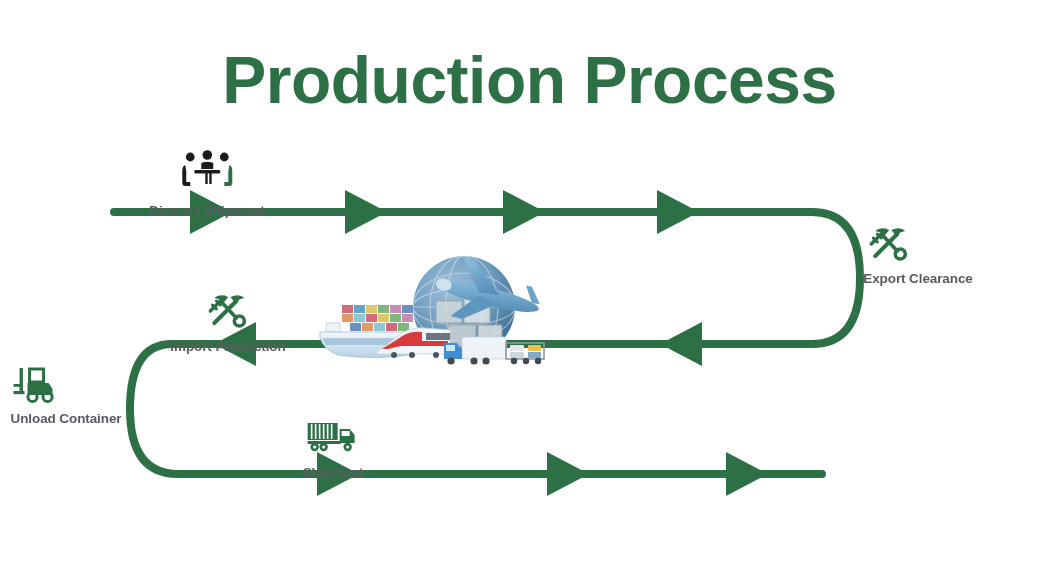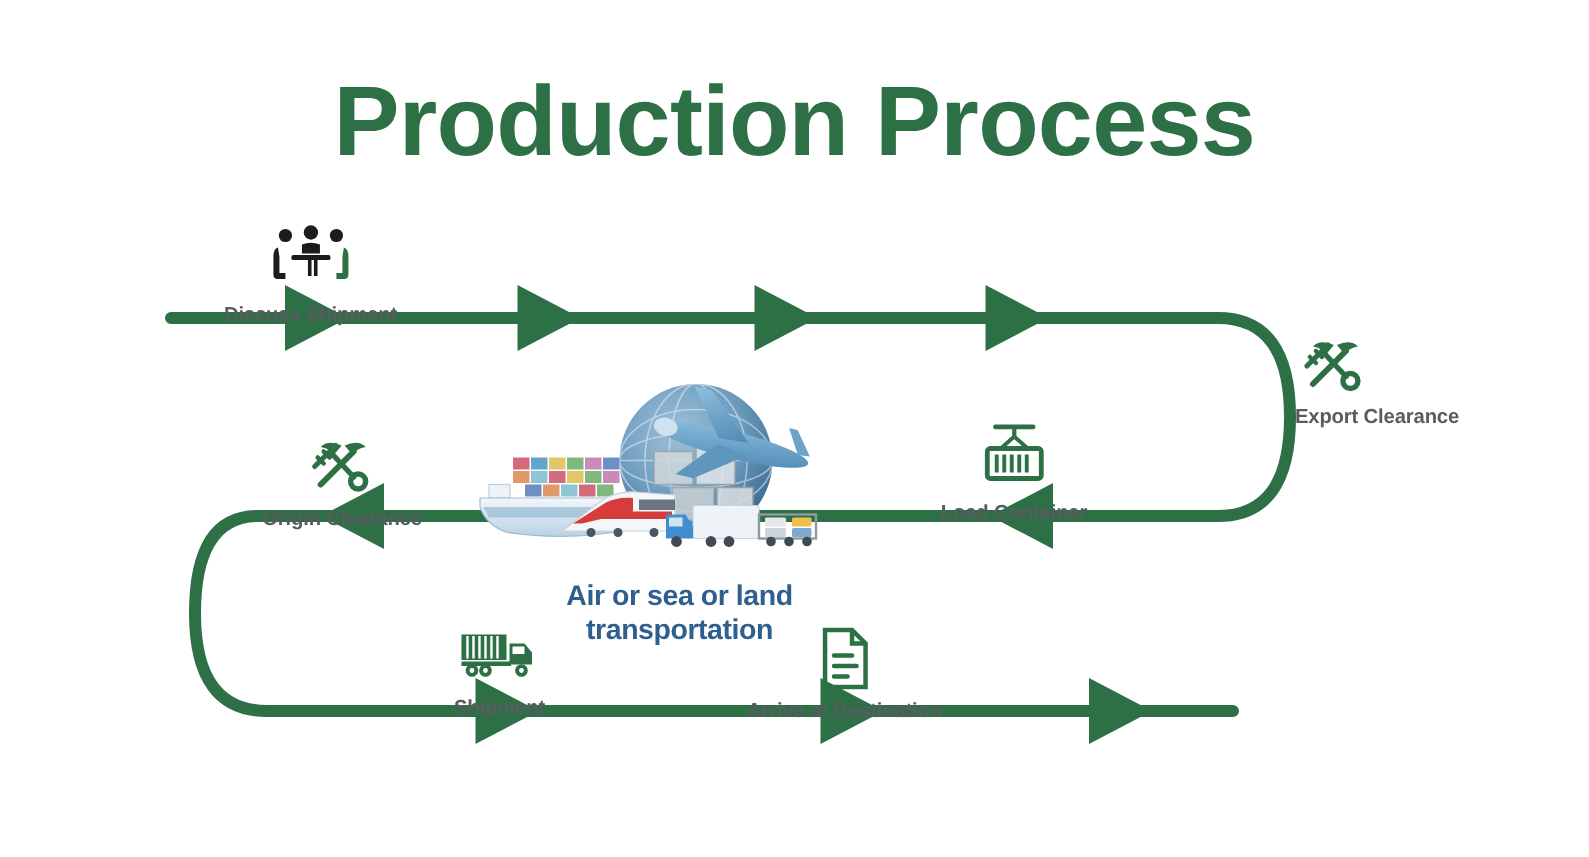--- a/index.html
+++ b/index.html
@@ -134,55 +134,56 @@
         <path d="M28 8 q9 -4 14 1 q-6 1 -9 5 z" fill="#2e7045"></path>
 
         <path d="M8 22 L22 8" stroke="#2e7045" stroke-width="3.4" stroke-linecap="round" fill="none"></path>
         <path d="M14 12 L18 16" stroke="#2e7045" stroke-width="3" stroke-linecap="round" fill="none"></path>
         <path d="M10 16 L14 20" stroke="#2e7045" stroke-width="3" stroke-linecap="round" fill="none"></path>
       </svg>
     </span>
     <span class="lbl">Export Clearance</span>
   </div>
 
-  <div class="step" style="left:676px;top:277px;">
-    <span class="ico">
-      <svg width="56" height="48" viewBox="0 0 56 48" xmlns="http://www.w3.org/2000/svg">
-        <rect x="14" y="2" width="28" height="3.2" rx="1.2" fill="#2e7045"></rect>
-        <rect x="26.6" y="5" width="2.8" height="5" fill="#2e7045"></rect>
-        <path d="M28 10 L19 18 M28 10 L37 18" stroke="#2e7045" stroke-width="2.6" fill="none"></path>
-        <rect x="10" y="18" width="36" height="20" rx="2" fill="none" stroke="#2e7045" stroke-width="3.2"></rect>
-        <g fill="#2e7045">
-          <rect x="15" y="22" width="2.6" height="12"></rect>
-          <rect x="20" y="22" width="2.6" height="12"></rect>
-          <rect x="25" y="22" width="2.6" height="12"></rect>
-          <rect x="30" y="22" width="2.6" height="12"></rect>
-          <rect x="35" y="22" width="2.6" height="12"></rect>
-        </g>
-      </svg>
-    </span>
-    <span class="lbl">Load Container</span>
-  </div>
 
   <div class="step" style="left:228px;top:285px;">
     <span class="ico">
       <svg width="52" height="44" viewBox="0 0 52 44" xmlns="http://www.w3.org/2000/svg">
         <path d="M12 34 L34 12" stroke="#2e7045" stroke-width="4" stroke-linecap="round" fill="none"></path>
         <circle cx="37" cy="32" r="5" fill="none" stroke="#2e7045" stroke-width="3.6"></circle>
         <path d="M34 29 L20 14" stroke="#2e7045" stroke-width="3.6" stroke-linecap="round" fill="none"></path>
         <path d="M26 8 q-9 -4 -14 1 q6 1 9 5 z" fill="#2e7045"></path>
         <path d="M28 8 q9 -4 14 1 q-6 1 -9 5 z" fill="#2e7045"></path>
         <path d="M8 22 L22 8" stroke="#2e7045" stroke-width="3.4" stroke-linecap="round" fill="none"></path>
         <path d="M14 12 L18 16" stroke="#2e7045" stroke-width="3" stroke-linecap="round" fill="none"></path>
         <path d="M10 16 L14 20" stroke="#2e7045" stroke-width="3" stroke-linecap="round" fill="none"></path>
       </svg>
     </span>
-    <span class="lbl">Origin Clearance</span>
-  </div>
-
+    <span class="lbl">Import Production</span>
+  </div>
+
+  <div class="sidestep" style="left:66px;top:360px;">
+    <span class="ico">
+      <svg width="52" height="42" viewBox="0 0 52 42" xmlns="http://www.w3.org/2000/svg">
+
+        <rect x="9" y="4" width="3.4" height="26" fill="#2e7045"></rect>
+
+        <rect x="3" y="27" width="11" height="3.2" fill="#2e7045"></rect>
+        <rect x="3" y="20" width="7" height="2.8" fill="#2e7045"></rect>
+
+        <path d="M19 5 L33 5 L33 18 L19 18 Z" fill="none" stroke="#2e7045" stroke-width="3"></path>
+
+        <path d="M17 19 L38 19 L42 25 L42 31 L17 31 Z" fill="#2e7045"></path>
+
+        <circle cx="22" cy="33" r="4.6" fill="none" stroke="#2e7045" stroke-width="3"></circle>
+        <circle cx="37" cy="33" r="4.6" fill="none" stroke="#2e7045" stroke-width="3"></circle>
+      </svg>
+    </span>
+    <span class="lbl">Unload Container</span>
+  </div>
 
   <div class="step" style="left:333px;top:413px;">
     <span class="ico">
       <svg width="56" height="42" viewBox="0 0 56 42" xmlns="http://www.w3.org/2000/svg">
 
         <rect x="3" y="6" width="30" height="17" fill="#2e7045"></rect>
         <g stroke="#ffffff" stroke-width="1.6">
           <line x1="7" y1="7" x2="7" y2="22"></line>
           <line x1="11" y1="7" x2="11" y2="22"></line>
           <line x1="15" y1="7" x2="15" y2="22"></line>
@@ -200,34 +201,20 @@
         <circle cx="19" cy="30" r="4.2" fill="#2e7045"></circle>
         <circle cx="43" cy="30" r="4.2" fill="#2e7045"></circle>
         <circle cx="10" cy="30" r="1.6" fill="#ffffff"></circle>
         <circle cx="19" cy="30" r="1.6" fill="#ffffff"></circle>
         <circle cx="43" cy="30" r="1.6" fill="#ffffff"></circle>
       </svg>
     </span>
     <span class="lbl">Shipment</span>
   </div>
 
-  <div class="step" style="left:563px;top:413px;">
-    <span class="ico">
-      <svg width="44" height="44" viewBox="0 0 44 44" xmlns="http://www.w3.org/2000/svg">
-        <path d="M9 3 L27 3 L36 12 L36 41 L9 41 Z" fill="none" stroke="#2e7045" stroke-width="3"></path>
-        <path d="M27 3 L27 12 L36 12" fill="none" stroke="#2e7045" stroke-width="3"></path>
-        <g stroke="#2e7045" stroke-width="3" stroke-linecap="round">
-          <line x1="15" y1="20" x2="27" y2="20"></line>
-          <line x1="15" y1="27" x2="30" y2="27"></line>
-          <line x1="15" y1="34" x2="24" y2="34"></line>
-        </g>
-      </svg>
-    </span>
-    <span class="lbl">Arrive at Destination</span>
-  </div>
 
 
   <svg id="transport" viewBox="0 0 270 145" xmlns="http://www.w3.org/2000/svg">
     <defs>
       <radialGradient id="globeG" cx="38%" cy="32%" r="72%">
         <stop offset="0%" stop-color="#9fc0d8"></stop>
         <stop offset="55%" stop-color="#6f9ec0"></stop>
         <stop offset="100%" stop-color="#3f6d92"></stop>
       </radialGradient>
       <linearGradient id="planeG" x1="0" y1="0" x2="1" y2="1">
@@ -325,18 +312,14 @@
       <rect x="6" y="11" width="14" height="6" rx="1" fill="#cfd6db"></rect>
       <rect x="24" y="11" width="13" height="6" rx="1" fill="#7fa9d0"></rect>
       <g fill="#404a55">
         <circle cx="10" cy="20" r="3.2"></circle>
         <circle cx="22" cy="20" r="3.2"></circle>
         <circle cx="34" cy="20" r="3.2"></circle>
       </g>
     </g>
   </svg>
 
-  <div class="transport-caption">
-    <span>Air or sea or land</span><br>
-    <span>transportation</span>
-  </div>
 
 </div>
 
 </body></html>

